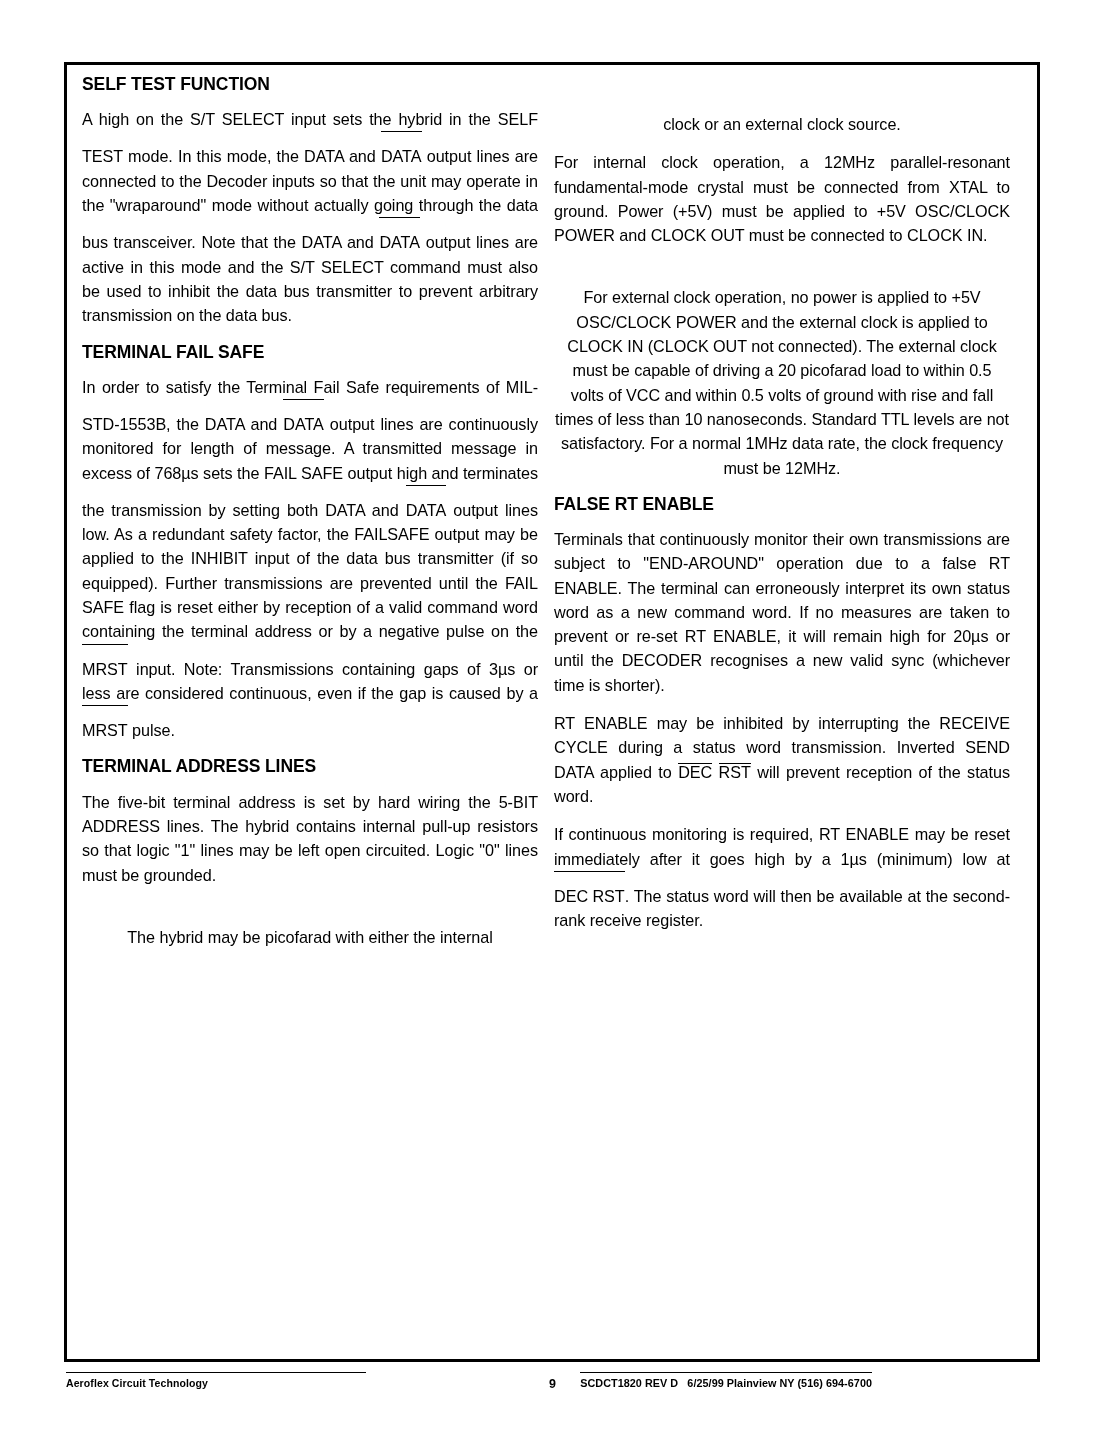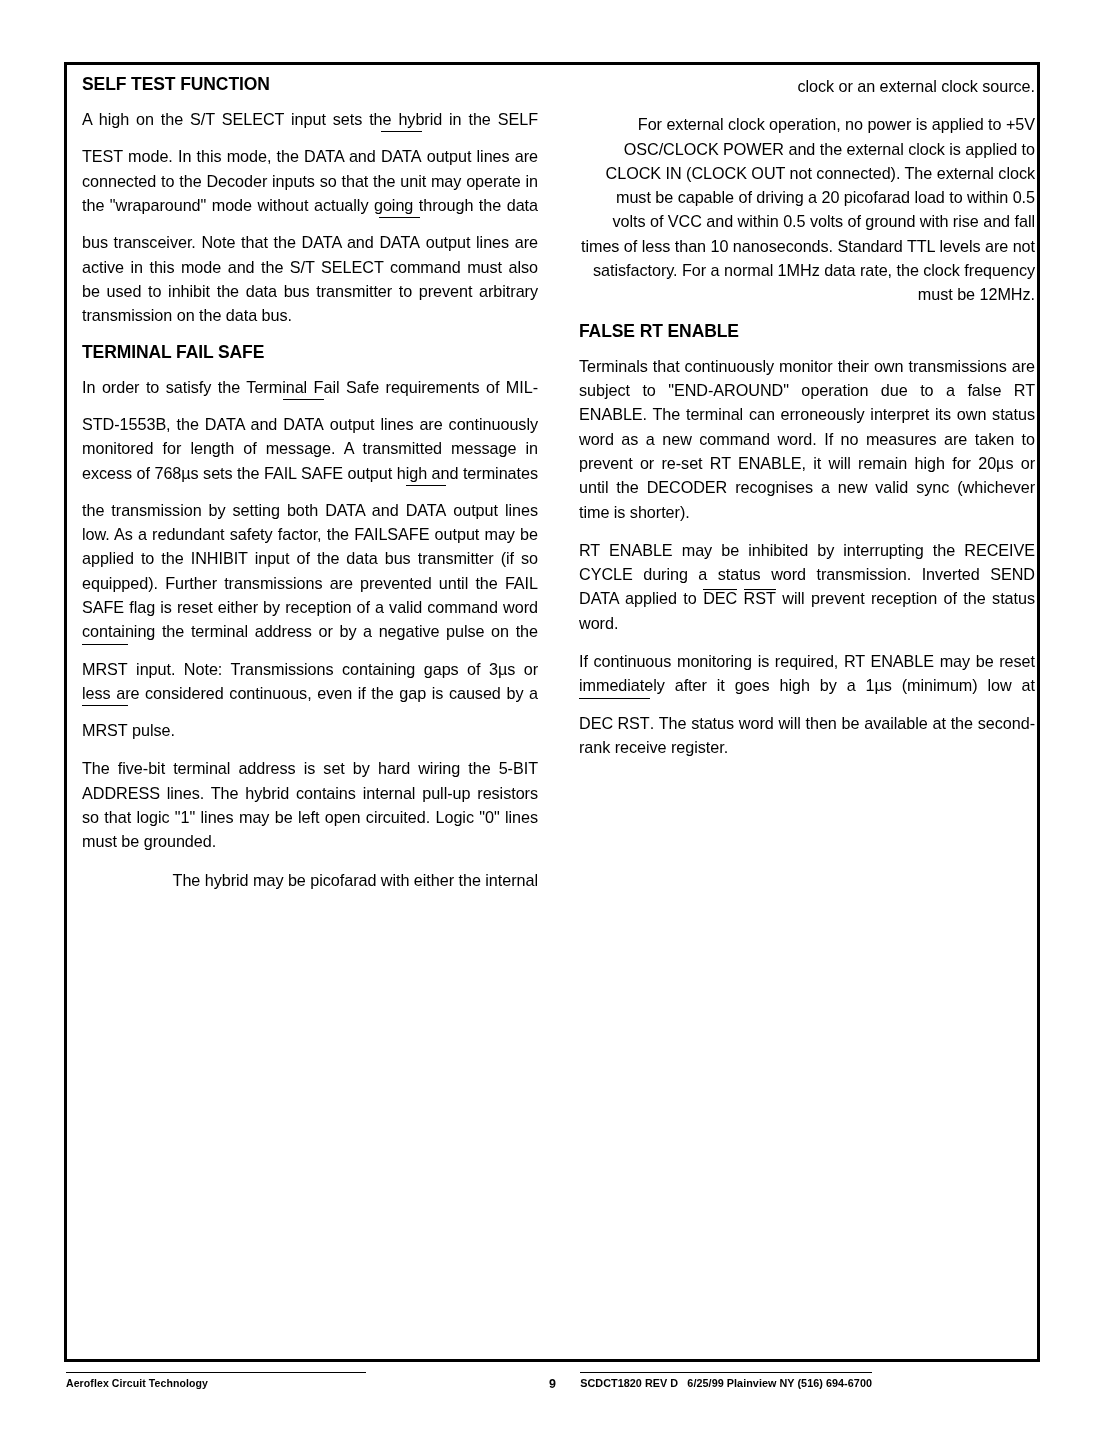--- a/index.html
+++ b/index.html
@@ -27,21 +27,21 @@
     box-sizing: border-box;
   }
 
   
   #columns {
     position: absolute;
     left: 82px;
     top: 74px;
     width: 958px;
     display: flex;
-    gap: 41px;
+    gap: 16px;
   }
   .column {
     width: 456px;
   }
 
   h2.sec-head {
     font-size: 17.5px;
     font-weight: bold;
     margin: 0 0 13px 0;
     line-height: 1.15;
@@ -53,21 +53,22 @@
   p.body {
     font-size: 16.2px;
     line-height: 24.3px;
     margin: 0 0 14px 0;
     text-align: justify;
     text-justify: inter-word;
     letter-spacing: -0.05px;
     word-spacing: 0px;
   }
   p.body.ragged {
-    text-align: right;
+    text-align: center;
+    margin-top: 38px;
   }
   p.body:last-child { margin-bottom: 0; }
 
   
   .ovl {
     border-top: 1.6px solid #000;
     padding-top: 16px;
     display: inline-block;
     line-height: 1;
   }
@@ -129,32 +130,34 @@
   <div class="column">
 
     <h2 class="sec-head">SELF TEST FUNCTION</h2>
 
     <p class="body">A high on the S/T SELECT input sets the hybrid in the SELF TEST mode. In this mode, the DATA and <span class="ovl">DATA</span> output lines are connected to the Decoder inputs so that the unit may operate in the "wraparound" mode without actually going through the data bus transceiver. Note that the DATA and <span class="ovl">DATA</span> output lines are active in this mode and the S/T SELECT command must also be used to inhibit the data bus transmitter to prevent arbitrary transmission on the data bus.</p>
 
     <h2 class="sec-head spaced">TERMINAL FAIL SAFE</h2>
 
     <p class="body">In order to satisfy the Terminal Fail Safe requirements of MIL-STD-1553B, the DATA and <span class="ovl">DATA</span> output lines are continuously monitored for length of message. A transmitted message in excess of 768µs sets the FAIL SAFE output high and terminates the transmission by setting both DATA and <span class="ovl">DATA</span> output lines low. As a redundant safety factor, the FAILSAFE output may be applied to the INHIBIT input of the data bus transmitter (if so equipped). Further transmissions are prevented until the FAIL SAFE flag is reset either by reception of a valid command word containing the terminal address or by a negative pulse on the <span class="ovl">MRST</span> input. Note: Transmissions containing gaps of 3µs or less are considered continuous, even if the gap is caused by a <span class="ovl">MRST</span> pulse.</p>
 
+    <h2 class="sec-head spaced">TERMINAL ADDRESS LINES</h2>
 
     <p class="body">The five-bit terminal address is set by hard wiring the 5-BIT ADDRESS lines. The hybrid contains internal pull-up resistors so that logic "1" lines may be left open circuited. Logic "0" lines must be grounded.</p>
 
 
 
     <p class="body ragged">The hybrid may be picofarad with either the internal</p>
   </div>
 
   <div class="column">
 
     <p class="body ragged">clock or an external clock source.</p>
 
+    <p class="body">For internal clock operation, a 12MHz parallel-resonant fundamental-mode crystal must be connected from XTAL to ground. Power (+5V) must be applied to +5V OSC/CLOCK POWER and CLOCK OUT must be connected to CLOCK IN.</p>
 
     <p class="body ragged">For external clock operation, no power is applied to +5V OSC/CLOCK POWER and the external clock is applied to CLOCK IN (CLOCK OUT not connected). The external clock must be capable of driving a 20 picofarad load to within 0.5 volts of VCC and within 0.5 volts of ground with rise and fall times of less than 10 nanoseconds. Standard TTL levels are not satisfactory. For a normal 1MHz data rate, the clock frequency must be 12MHz.</p>
 
     <h2 class="sec-head spaced">FALSE RT ENABLE</h2>
 
     <p class="body">Terminals that continuously monitor their own transmissions are subject to "END-AROUND" operation due to a false RT ENABLE. The terminal can erroneously interpret its own status word as a new command word. If no measures are taken to prevent or re-set RT ENABLE, it will remain high for 20µs or until the DECODER recognises a new valid sync (whichever time is shorter).</p>
 
     <p class="body">RT ENABLE may be inhibited by interrupting the RECEIVE CYCLE during a status word transmission. Inverted SEND DATA applied to <span class="ovl-frag">DEC</span> <span class="ovl-frag">RST</span> will prevent reception of the status word.</p>
 
     <p class="body">If continuous monitoring is required, RT ENABLE may be reset immediately after it goes high by a 1µs (minimum) low at <span class="ovl">DEC RST</span>. The status word will then be available at the second-rank receive register.</p>

